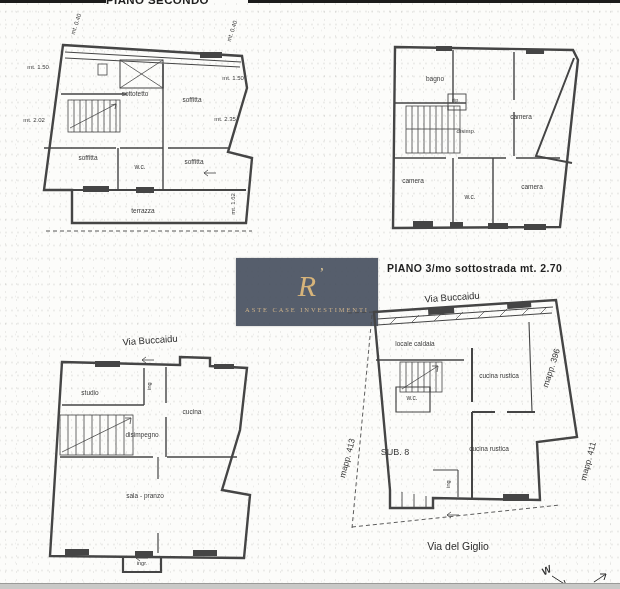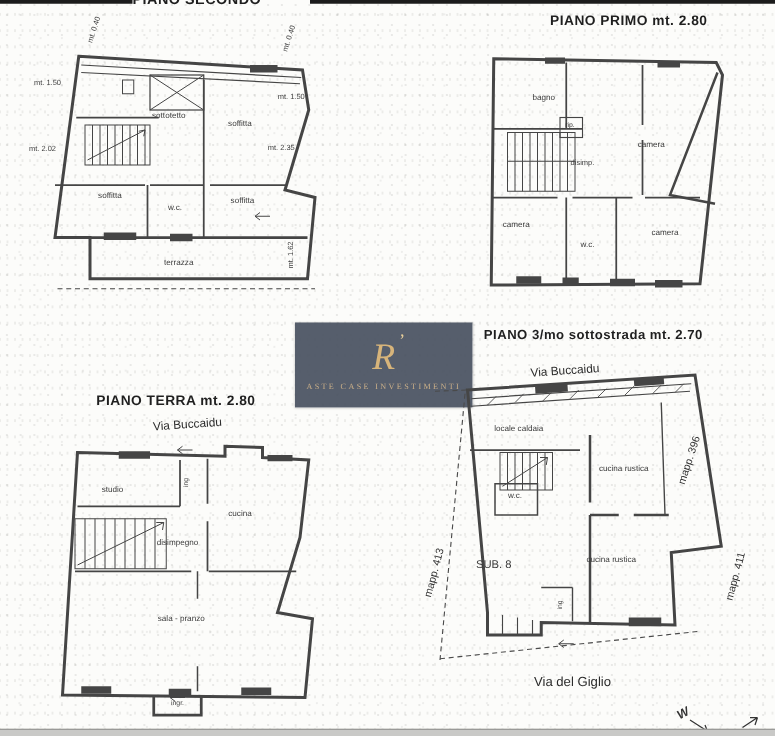--- a/index.html
+++ b/index.html
@@ -82,21 +82,20 @@
   <div class="lbl" style="left:143px;top:211px;">terrazza</div>
 
   <div class="lbl meas rot72" style="left:76px;top:24px;">mt. 0.40</div>
   <div class="lbl meas" style="left:38px;top:67px;">mt. 1.50</div>
   <div class="lbl meas" style="left:34px;top:120px;">mt. 2.02</div>
   <div class="lbl meas rot72" style="left:232px;top:31px;">mt. 0.40</div>
   <div class="lbl meas" style="left:233px;top:78px;">mt. 1.50</div>
   <div class="lbl meas" style="left:225px;top:119px;">mt. 2.35</div>
   <div class="lbl meas rot90" style="left:233px;top:204px;">mt. 1.62</div>
 
-  <div class="ptitle" style="left:440px;top:11px;font-size:11px;">PIANO PRIMO mt. 2.80</div>
 
   <svg class="plan" style="left:388px;top:8px;" width="200" height="225" viewBox="0 0 200 225">
     <g stroke="#454545" fill="none">
       <path d="M7,39 L185,42 L190,52 L172,219 L5,220 Z" stroke-width="2.4"></path>
       <path d="M186,50 L148,148 L184,155" stroke-width="2"></path>
       <path d="M65,42 L65,95" stroke-width="1.4"></path>
       <path d="M126,44 L126,92 M126,104 L126,148" stroke-width="1.4"></path>
       <path d="M7,95 L78,95" stroke-width="1.4"></path>
       <rect x="60" y="86" width="18" height="16" stroke-width="0.9"></rect>
       <g stroke-width="0.8">
@@ -123,21 +122,20 @@
   <div class="lbl" style="left:470px;top:197px;">w.c.</div>
   <div class="lbl" style="left:532px;top:187px;">camera</div>
 
   <div class="watermark">
     <div class="wm-logo">
       <span>R</span><span class="wm-accent">’</span>
     </div>
     <div class="wm-caption">ASTE CASE INVESTIMENTI</div>
   </div>
 
-  <div class="ptitle" style="left:77px;top:315px;font-size:11px;">PIANO TERRA mt. 2.80</div>
   <div class="street rot4" style="left:150px;top:340px;">Via Buccaidu</div>
 
   <svg class="plan" style="left:38px;top:305px;" width="235" height="275" viewBox="0 0 235 275">
     <g stroke="#454545" fill="none">
       <path d="M24,57 L142,60 L142,52 L172,53 L172,61 L209,63 L202,125 L184,185 L212,190 L206,253 L12,251 Z" stroke-width="2.4"></path>
       <path d="M106,63 L106,100" stroke-width="1.4"></path>
       <path d="M128,62 L128,98 M128,112 L128,152" stroke-width="1.4"></path>
       <path d="M24,100 L106,100" stroke-width="1.4"></path>
       <g stroke-width="0.8">
         <rect x="22" y="110" width="73" height="40"></rect>

